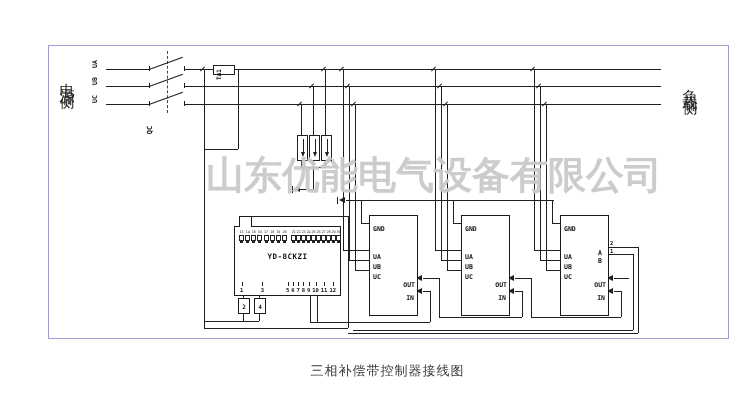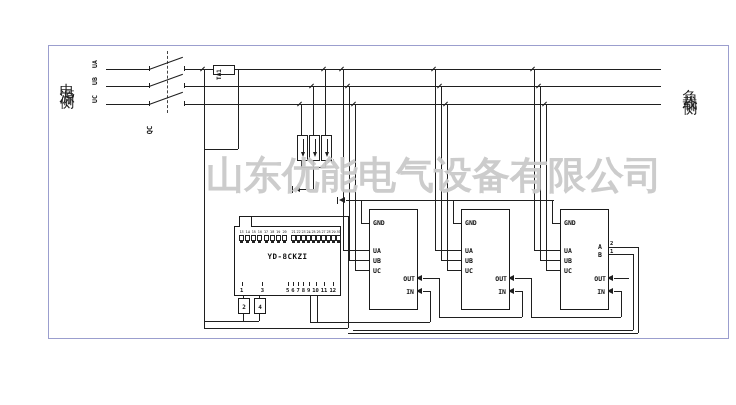--- a/index.html
+++ b/index.html
@@ -49,21 +49,21 @@
          font:3.5px "DejaVu Sans Mono",monospace;color:#222;line-height:4px;}
   .tterm::after{content:'';width:3px;height:4.5px;border:.6px solid #222;margin-top:.5px;
          box-shadow:0 3px 0 -1px #222;}
   .bgroup{position:absolute;top:60px;display:flex;justify-content:space-between;}
   .bterm{position:relative;font:bold 5.5px "DejaVu Sans Mono",monospace;color:#111;}
   .bterm::before{content:'';position:absolute;top:-5px;left:50%;width:1px;height:4px;background:#222;}
   .aux{position:absolute;width:10px;height:14px;border:1px solid #1a1a1a;background:#fff;
        display:flex;align-items:center;justify-content:center;
        font:bold 6px "DejaVu Sans Mono",monospace;color:#111;z-index:21;}
   
-  .mod{position:absolute;top:163px;width:47px;height:99px;border:1.2px solid #1a1a1a;
+  .mod{position:absolute;top:169px;width:47px;height:99px;border:1.2px solid #1a1a1a;
        background:#fff;z-index:20;}
   .pin{position:absolute;font:bold 6.5px "DejaVu Sans Mono",monospace;color:#111;}
   .abnum{position:absolute;font:bold 5.5px "DejaVu Sans Mono",monospace;color:#111;z-index:30;}
   .watermark{position:absolute;left:157px;top:104px;font-size:38px;font-weight:bold;
              color:rgba(201,201,201,.95);white-space:nowrap;z-index:60;letter-spacing:0;
              font-family:"Liberation Sans",sans-serif;}
 </style>
 </head>
 <body>
 
@@ -275,13 +275,14 @@
       <i class="plug-t" style="left: 459px; top: 228.5px;"></i>
       <i class="plug-b" style="left: 457px; top: 228.5px;"></i>
       <i class="plug-t" style="left: 459px; top: 241.5px;"></i>
       <i class="plug-b" style="left: 457px; top: 241.5px;"></i>
       <i class="plug-t" style="left: 558px; top: 228.5px;"></i>
       <i class="plug-b" style="left: 556px; top: 228.5px;"></i>
       <i class="plug-t" style="left: 558px; top: 241.5px;"></i>
       <i class="plug-b" style="left: 556px; top: 241.5px;"></i>
     </div>
 
+  <div class="caption">三相补偿带控制器接线图</div>
 </div>
 
 </body></html>

